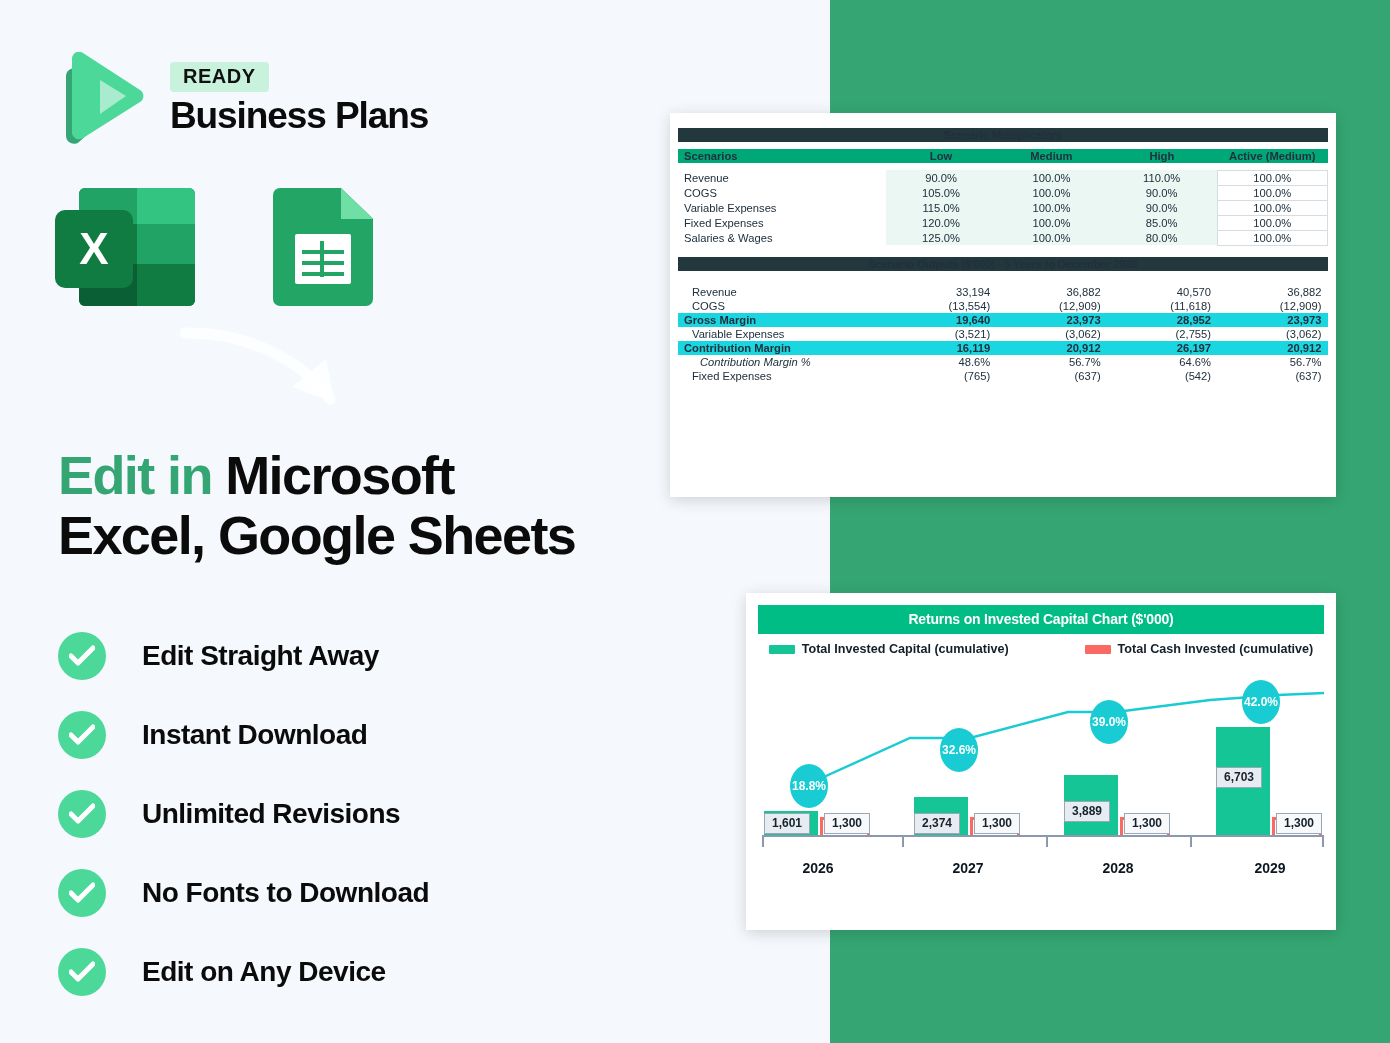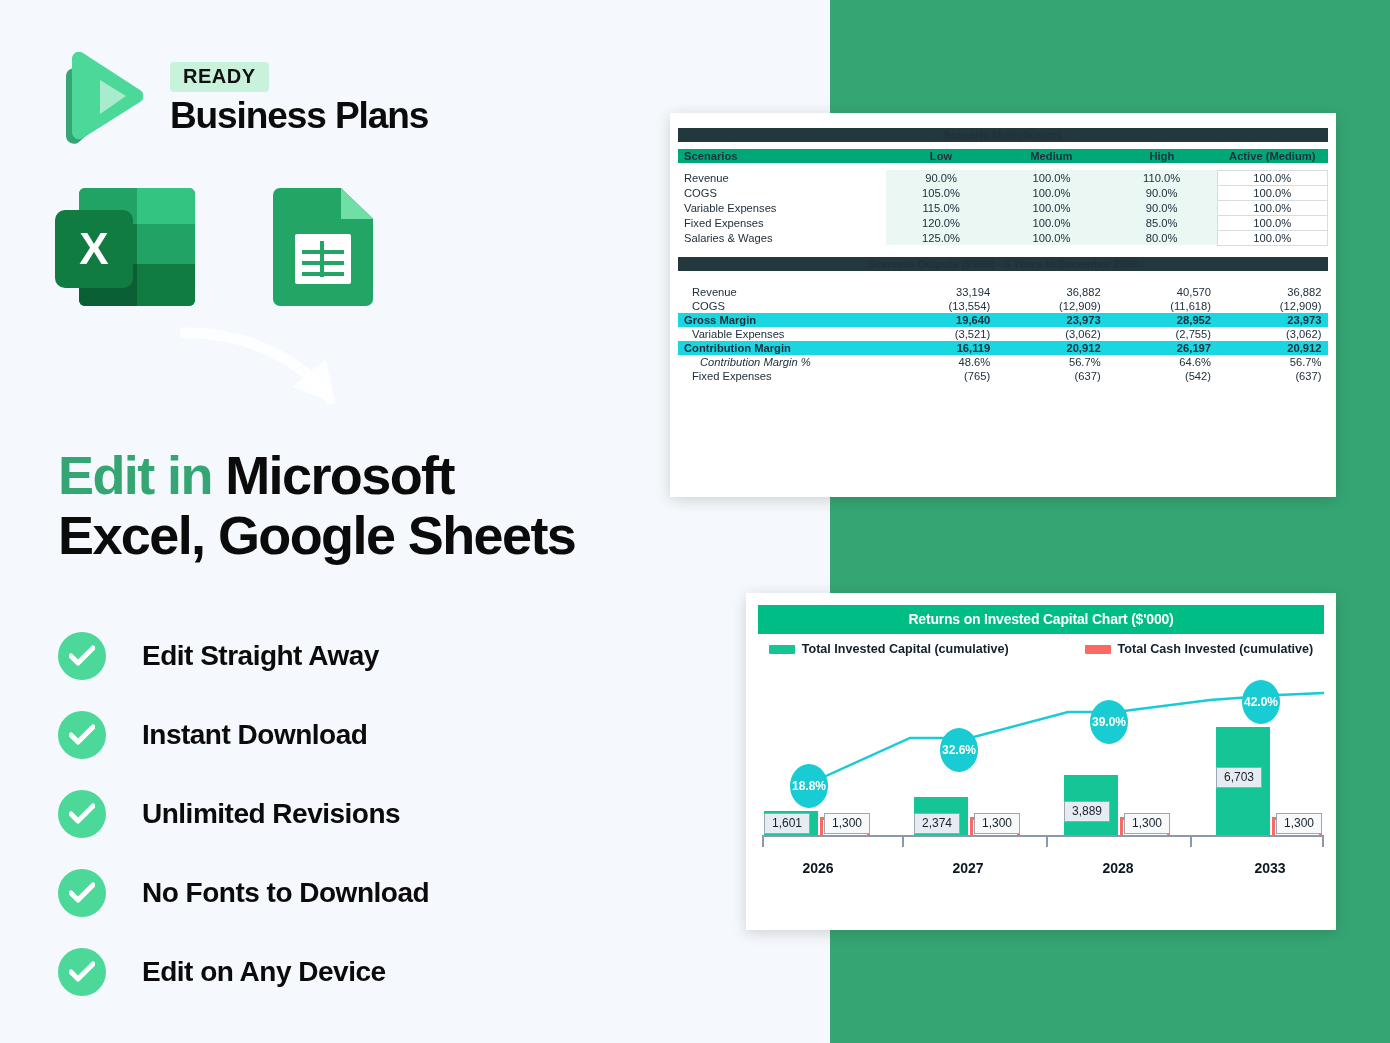--- a/index.html
+++ b/index.html
@@ -141,21 +141,21 @@
   .leg{ display:flex; align-items:center; gap:7px; }
   .swatch{ width:26px; height:9px; border-radius:1px; display:block; }
   .plot{ position:relative; height:232px; margin-top:4px; }
   .axis-line{ position:absolute; left:4px; right:0; bottom:55px; height:2px; background:#8a99ad; }
   .tickmark{ position:absolute; bottom:45px; width:2px; height:10px; background:#8a99ad; }
   .bar{ position:absolute; bottom:57px; }
   .bar.inv{ background:#16c596; }
   .bar.cash{ background:#fb6a62; }
   .bar-lbl{
     position:absolute; background:#e7ecf2; border:1px solid #9aa7b5;
-    font-size:12px; font-weight:400; color:#15212c;
+    font-size:12px; font-weight:700; color:#15212c;
     padding:2px 7px 3px; white-space:nowrap;
   }
   .bar-lbl.plain{ background:#f7f9fb; }
   .bubble{
     position:absolute; background:#19cbd2; border-radius:50%;
     color:#fff; font-size:12px; font-weight:700;
     display:flex; align-items:center; justify-content:center;
   }
   .xlabels{ position:absolute; left:0; right:0; bottom:6px; height:26px; }
   .xlabel{
@@ -442,16 +442,16 @@
     <div class="bar inv" style="left:458px; width:54px;  height:108px;"></div>
     <div class="bar cash" style="left:514px; width:50px;  height:18px;background:#fff;border:3px solid #fb6a62;border-bottom:none;"></div>
     <div class="bar-lbl" style="left:458px; bottom:104px;">6,703</div>
     <div class="bar-lbl plain" style="left:518px; bottom:58px;">1,300</div>
     <div class="bubble" style="left:484px; bottom:168px; width:38px; height:44px;">42.0%</div>
 
     <div class="xlabels">
       <span class="xlabel" style="left:60px">2026</span>
       <span class="xlabel" style="left:210px">2027</span>
       <span class="xlabel" style="left:360px">2028</span>
-      <span class="xlabel" style="left:512px">2033</span>
+      <span class="xlabel" style="left:512px">2029</span>
     </div>
   </div>
 </div>
 
 </body></html>

